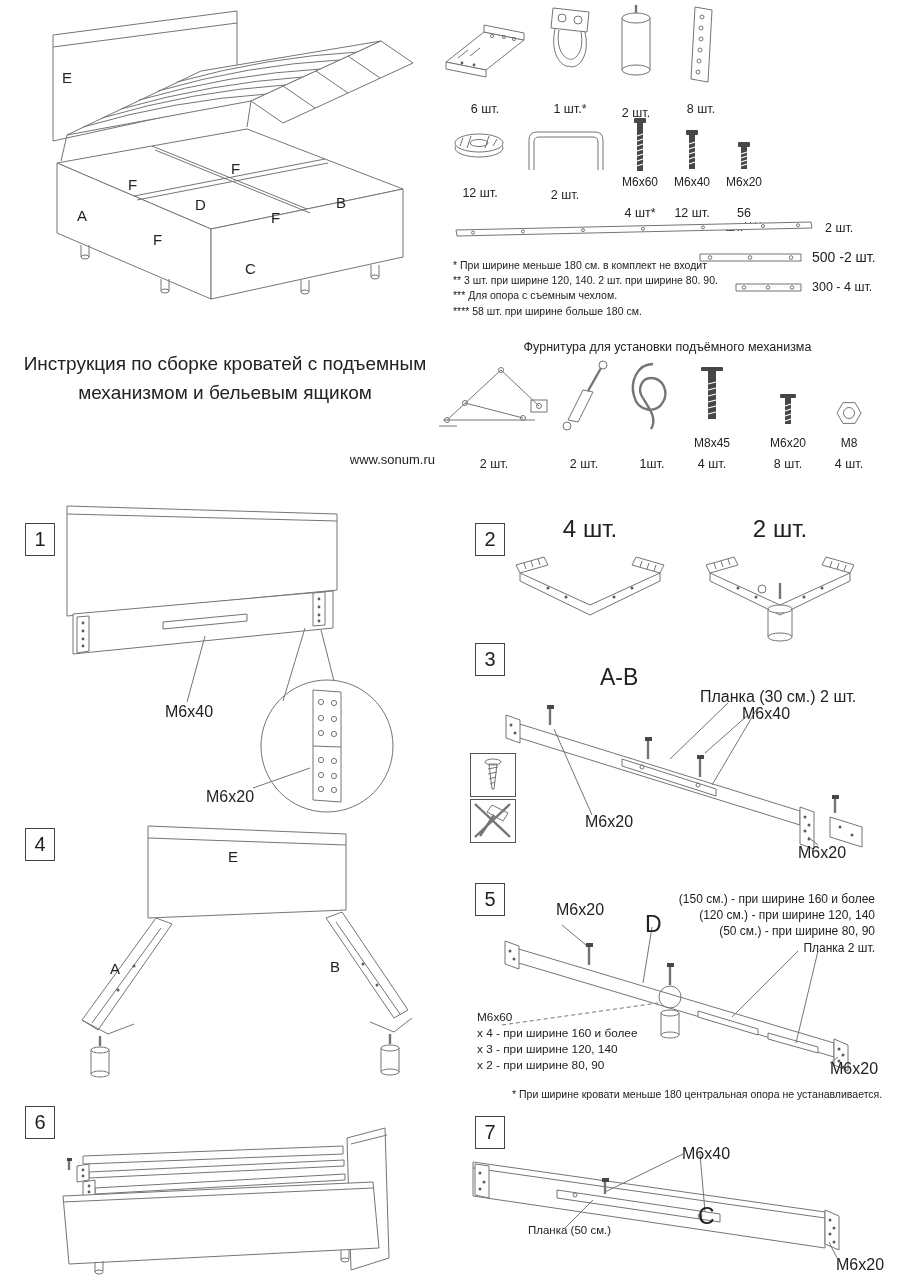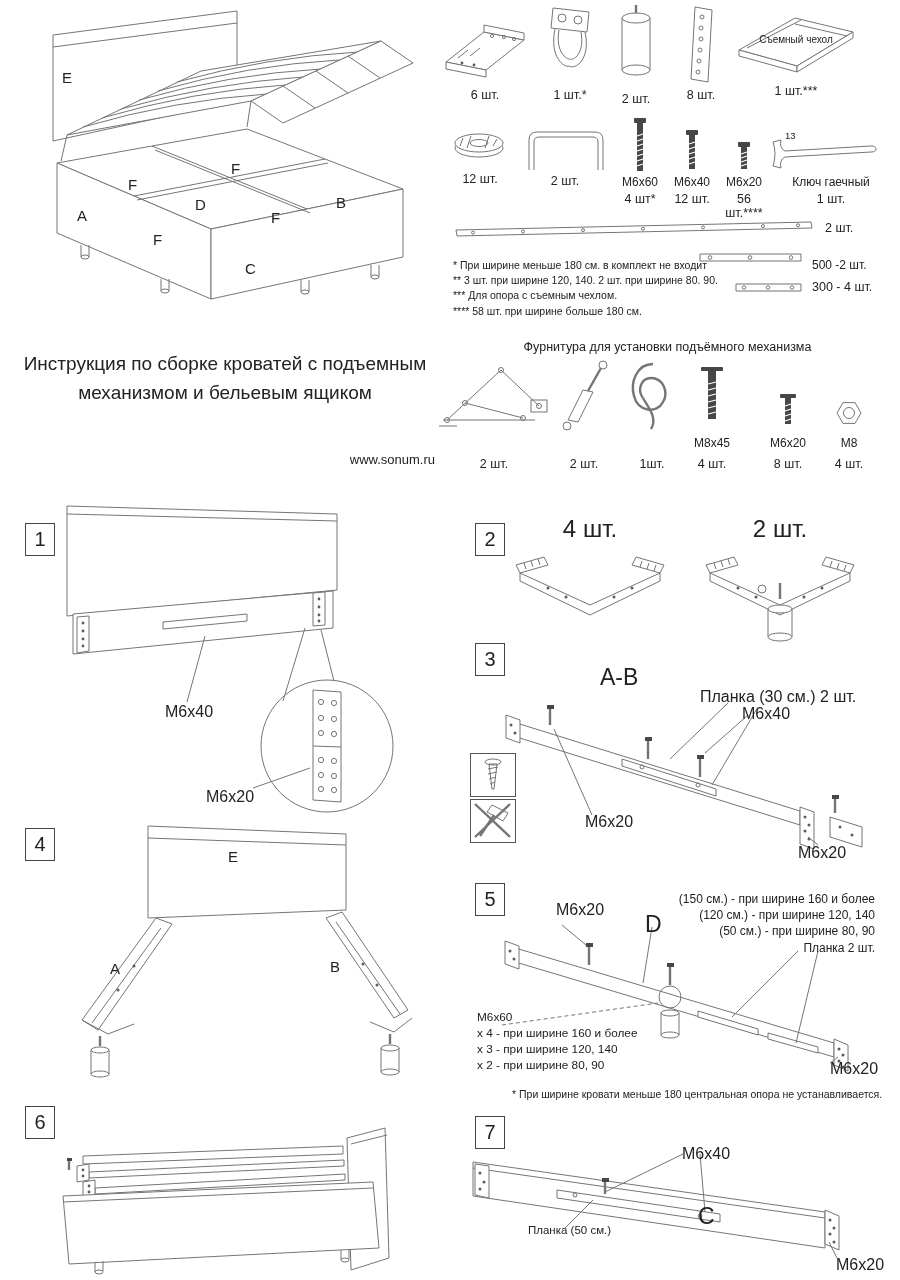--- a/index.html
+++ b/index.html
@@ -9,21 +9,21 @@
 .abs{position:absolute}
 .callout{position:absolute;font-size:16px;white-space:nowrap;color:#222;z-index:3}
 .letter{position:absolute;font-size:15px;color:#222;z-index:3}
 .big{font-size:23px}
 .stepbox{position:absolute;width:30px;height:33px;border:1.6px solid #444;display:flex;align-items:center;justify-content:center;font-size:20px;background:#fff;z-index:3}
 .title{position:absolute;font-size:19px;text-align:center;line-height:1.5}
 .website{position:absolute;font-size:13px;text-align:right}
 .mech-title{position:absolute;font-size:12.5px;text-align:center;width:100%;top:2px}
 .part{position:absolute;text-align:center}
 .part .plabel{font-size:12px;line-height:1.15}
-.part .qty{font-size:12.5px;margin-top:2px}
+.part .qty{font-size:12.5px;margin-top:16px}
 .cover-label{position:absolute;top:24px;left:0;right:0;font-size:10px;text-align:center;z-index:3}
 .wrench-size{position:absolute;top:-2px;left:18px;font-size:9.5px;z-index:3}
 .note-line{font-size:10.5px;line-height:1.45;white-space:nowrap}
 .mech-item{position:absolute;top:20px;height:130px;text-align:center}
 .mech-item svg{margin:0 auto;display:block}
 .mech-item .mlabel{position:absolute;top:78px;left:0;right:0;font-size:12px}
 .mech-item .mqty{position:absolute;top:99px;left:0;right:0;font-size:12.5px}
 .s5right{position:absolute;text-align:right;font-size:12px;line-height:1.35;white-space:nowrap;z-index:3}
 .s5left{position:absolute;font-size:11.8px;line-height:1.35;white-space:nowrap;z-index:3}
 .note{position:absolute;font-size:10.5px;white-space:nowrap;z-index:3}
@@ -145,31 +145,20 @@
         <circle cx="31" cy="13" r="2"></circle>
           <circle cx="30" cy="24" r="2"></circle>
           <circle cx="30" cy="35" r="2"></circle>
         <circle cx="29" cy="46" r="2"></circle>
           <circle cx="28" cy="57" r="2"></circle>
           <circle cx="27" cy="68" r="2"></circle>
       </svg>
       <div class="qty">8 шт.</div>
     </div>
 
-    <div class="part" style="left:300px;top:10px;width:122px">
-      <svg class="art" width="122" height="72">
-        <polygon class="f" points="4,40 60,8 118,22 62,56"></polygon>
-        <polygon class="f" points="4,40 4,46 62,62 62,56"></polygon>
-        <polygon class="f" points="62,56 62,62 118,28 118,22"></polygon>
-        <line x1="12" y1="38" x2="66" y2="10"></line>
-        <line x1="60" y1="14" x2="112" y2="26"></line>
-      </svg>
-      <div class="cover-label">Съемный чехол</div>
-      <div class="qty">1 шт.***</div>
-    </div>
 
     <div class="part" style="left:12px;top:128px;width:66px">
       <svg class="art" width="66" height="42">
         <ellipse class="f" cx="32" cy="20" rx="24" ry="9"></ellipse>
         <ellipse class="f" cx="32" cy="15" rx="24" ry="9"></ellipse>
         <ellipse cx="32" cy="15" rx="9" ry="3.5"></ellipse>
         <line x1="16" y1="10" x2="13" y2="18"></line>
           <line x1="24" y1="8" x2="20" y2="20"></line>
         <line x1="42" y1="8" x2="38" y2="20"></line>
           <line x1="50" y1="11" x2="46" y2="18"></line>
@@ -221,48 +210,40 @@
         <rect class="dark" x="22" y="7" width="6" height="22"></rect>
         <line class="wl" x1="22" y1="14" x2="28" y2="12"></line>
           <line class="wl" x1="22" y1="18" x2="28" y2="16"></line>
         <line class="wl" x1="22" y1="22" x2="28" y2="20"></line>
           <line class="wl" x1="22" y1="26" x2="28" y2="24"></line>
       </svg>
       <div class="plabel">М6х20</div>
       <div class="qty">56 шт.****</div>
     </div>
 
-    <div class="part" style="left:332px;top:132px;width:128px">
-      <span class="wrench-size">13</span>
-      <svg class="art" width="128" height="44">
-        <path class="f" d="M6,10 L14,8 Q12,16 18,19 L104,14 Q109,14 109,17 Q109,20 104,20 L18,25 Q12,28 14,36 L6,34 Q10,22 6,10 Z"></path>
-      </svg>
-      <div class="plabel">Ключ гаечный</div>
-      <div class="qty">1 шт.</div>
-    </div>
 
     <svg class="art abs" style="left:18px;top:220px" width="368" height="18">
       <polygon class="f" points="3,10 358,2 359,8 4,16"></polygon>
       <circle cx="20" cy="12.6" r="1.5"></circle>
         <circle cx="70" cy="11.5" r="1.5"></circle>
         <circle cx="130" cy="10.1" r="1.5"></circle>
       <circle cx="190" cy="8.8" r="1.5"></circle>
         <circle cx="250" cy="7.4" r="1.5"></circle>
         <circle cx="310" cy="6.1" r="1.5"></circle>
       <circle cx="345" cy="5.3" r="1.5"></circle>
     </svg>
     <div class="callout" style="left:390px;top:221px;font-size:12.5px">2 шт.</div>
 
     <svg class="art abs" style="left:262px;top:249px" width="110" height="16">
       <polygon class="f" points="3,5 104,5 104,12 3,12"></polygon>
       <circle cx="13" cy="8.5" r="1.8"></circle>
         <circle cx="53" cy="8.5" r="1.8"></circle>
         <circle cx="94" cy="8.5" r="1.8"></circle>
     </svg>
-    <div class="callout" style="left:377px;top:258px;font-size:12px">500 -2 шт.</div>
+    <div class="callout" style="left:377px;top:249px;font-size:14px">500 -2 шт.</div>
 
     <svg class="art abs" style="left:298px;top:280px" width="74" height="15">
       <polygon class="f" points="3,4 68,4 68,11 3,11"></polygon>
       <circle cx="11" cy="7.5" r="1.7"></circle>
         <circle cx="35" cy="7.5" r="1.7"></circle>
         <circle cx="59" cy="7.5" r="1.7"></circle>
     </svg>
     <div class="callout" style="left:377px;top:280px;font-size:12.5px">300 - 4 шт.</div>
 
     <div class="abs" style="left:18px;top:258px;width:250px">

